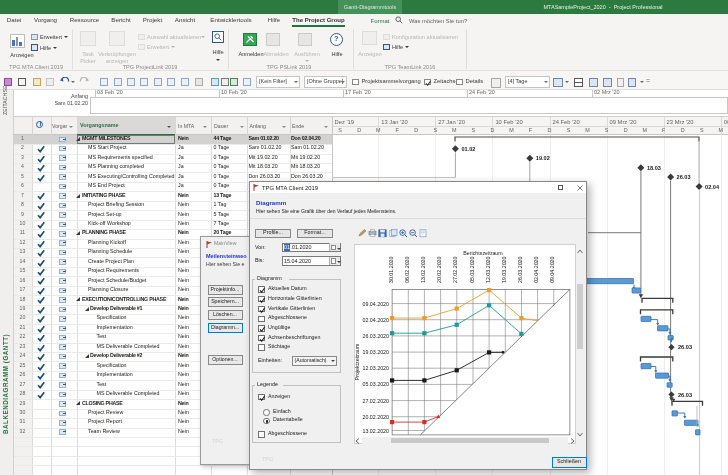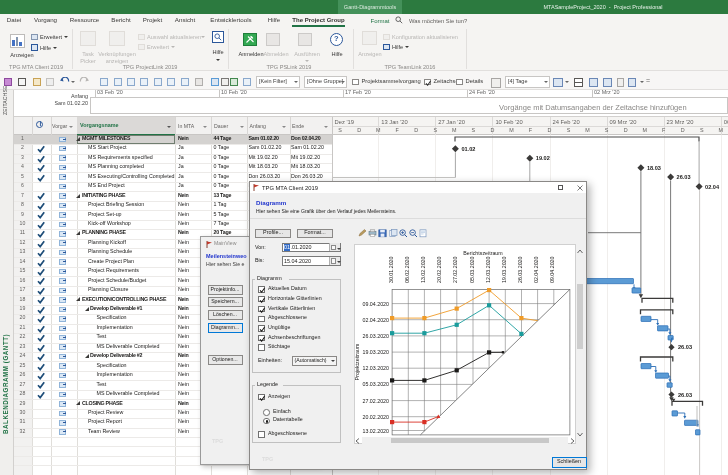--- a/index.html
+++ b/index.html
@@ -153,21 +153,20 @@
     <div class="t" style="left:97px;top:89px;font-size:5.5px;color:#666;font-weight:normal;">03 Feb '20</div>
     <div class="abs" style="left:95px;top:90px;width:1px;height:7px;background:#c8c6c4;"></div>
     <div class="t" style="left:221px;top:89px;font-size:5.5px;color:#666;font-weight:normal;">10 Feb '20</div>
     <div class="abs" style="left:219px;top:90px;width:1px;height:7px;background:#c8c6c4;"></div>
     <div class="t" style="left:345px;top:89px;font-size:5.5px;color:#666;font-weight:normal;">17 Feb '20</div>
     <div class="abs" style="left:343px;top:90px;width:1px;height:7px;background:#c8c6c4;"></div>
     <div class="t" style="left:469px;top:89px;font-size:5.5px;color:#666;font-weight:normal;">24 Feb '20</div>
     <div class="abs" style="left:467px;top:90px;width:1px;height:7px;background:#c8c6c4;"></div>
     <div class="t" style="left:594px;top:89px;font-size:5.5px;color:#666;font-weight:normal;">02 Mrz '20</div>
     <div class="abs" style="left:592px;top:90px;width:1px;height:7px;background:#c8c6c4;"></div>
-    <div class="t" style="left:499px;top:103.5px;font-size:7.5px;color:#8a8886;font-weight:normal;">Vorgänge mit Datumsangaben der Zeitachse hinzufügen</div>
     <div class="abs" style="left:0;top:117px;width:14px;height:358px;background:#f0efed;border-right:1px solid #d2d0ce;"></div>
     <div class="t" style="left:3px;top:434px;font-size:6.3px;color:#217346;font-weight:bold;transform:rotate(-90deg);transform-origin:0 0;letter-spacing:0.5px;">BALKENDIAGRAMM (GANTT)</div>
     <div class="abs" style="left:14px;top:117px;width:317.5px;height:17.6px;background:#f2f1f0;border-bottom:1px solid #c8c6c4;"></div>
     <div class="abs" style="left:32px;top:117px;width:1px;height:17.6px;background:#d8d6d4;"></div>
     <div class="abs" style="left:50.5px;top:117px;width:1px;height:17.6px;background:#d8d6d4;"></div>
     <div class="abs" style="left:77px;top:117px;width:1px;height:17.6px;background:#d8d6d4;"></div>
     <div class="abs" style="left:175.4px;top:117px;width:1px;height:17.6px;background:#d8d6d4;"></div>
     <div class="abs" style="left:210.8px;top:117px;width:1px;height:17.6px;background:#d8d6d4;"></div>
     <div class="abs" style="left:247px;top:117px;width:1px;height:17.6px;background:#d8d6d4;"></div>
     <div class="abs" style="left:289.6px;top:117px;width:1px;height:17.6px;background:#d8d6d4;"></div>

